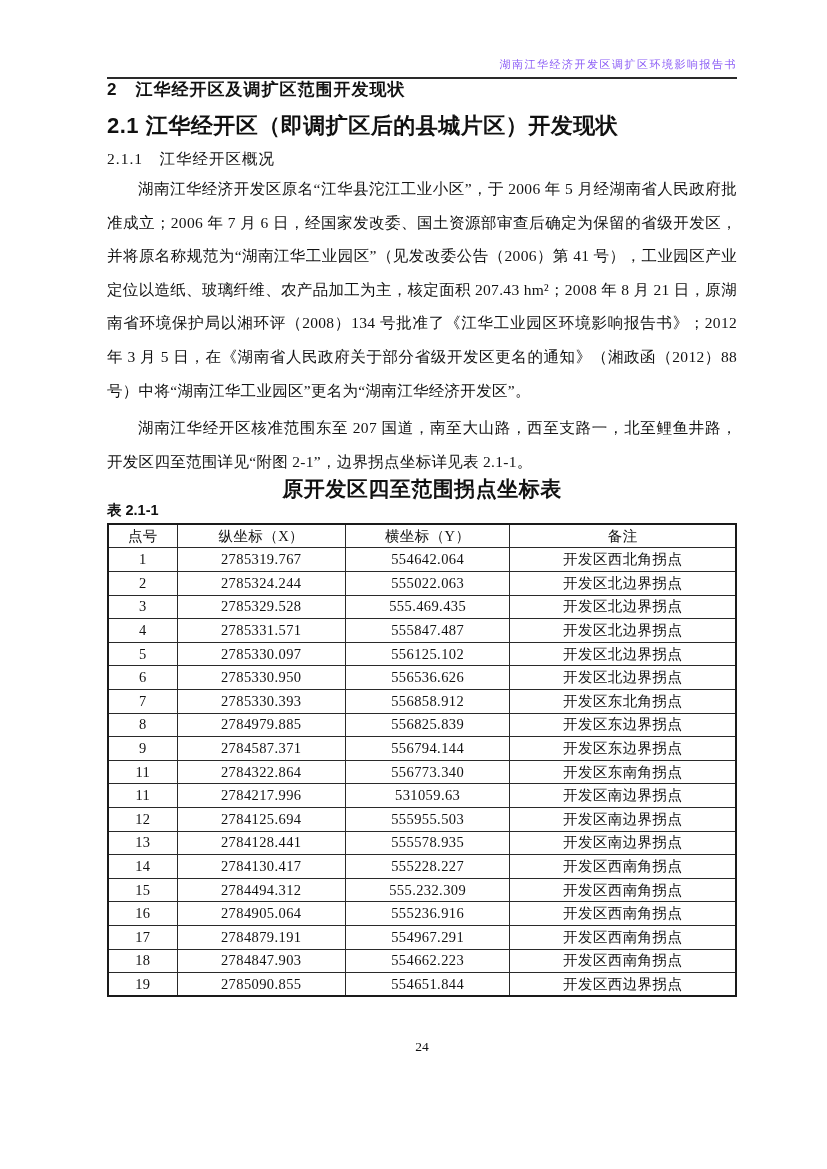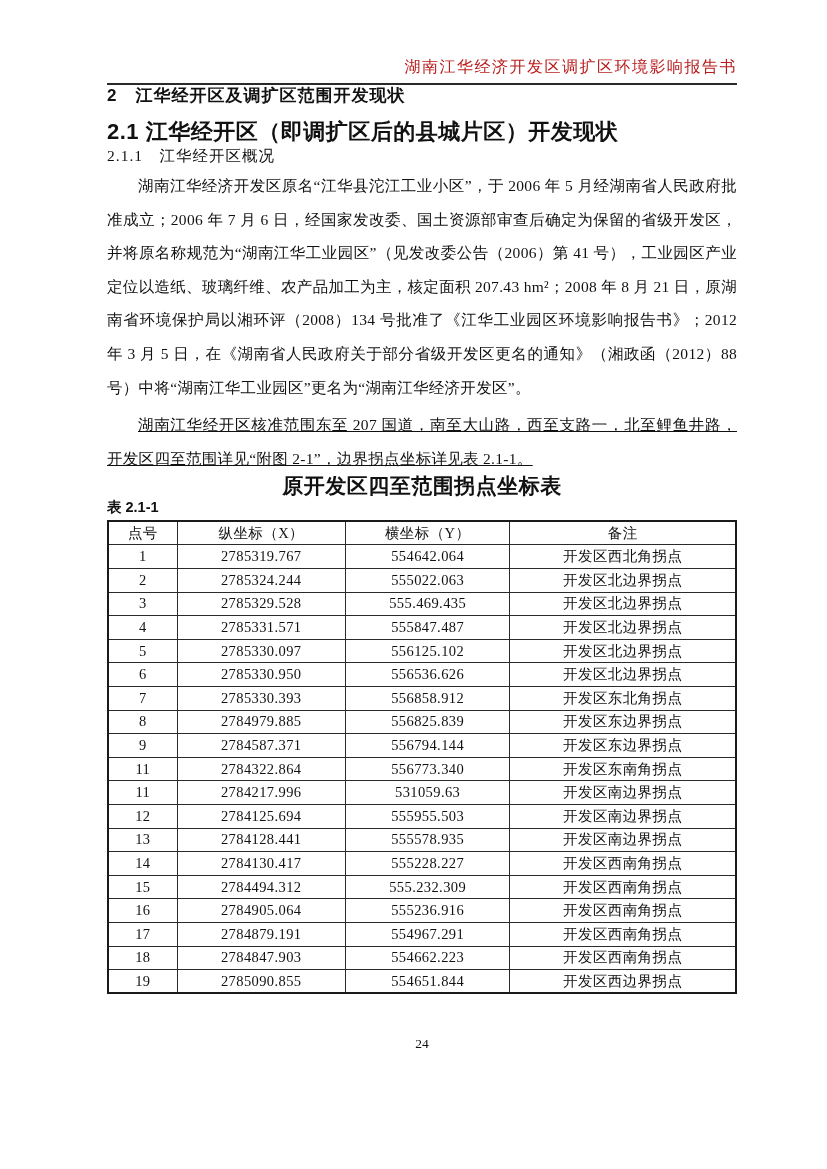--- a/index.html
+++ b/index.html
@@ -10,23 +10,23 @@
     margin: 0 auto;
     background: #ffffff;
     color: #111111;
     font-family: "Liberation Serif", "DejaVu Serif", serif;
     overflow: hidden;
   }
   .inner { padding: 0 90px 0 107px; }
   .header-text {
     padding-top: 57px;
     text-align: right;
-    font-size: 16px;
+    font-size: 11px;
     letter-spacing: 1.5px;
-    color: #b91c1c;
+    color: #8b5cf6;
   }
   .header-rule {
     height: 2px;
     background: #2a2a2a;
     margin-top: 5px;
   }
   .h1 {
     font-family: "Liberation Sans", "DejaVu Sans", sans-serif;
     font-weight: bold;
     font-size: 17px;
@@ -35,35 +35,35 @@
   }
   .h2 {
     margin-top: 14px;
     font-family: "Liberation Sans", "DejaVu Sans", sans-serif;
     font-weight: bold;
     font-size: 22px;
     letter-spacing: 0.5px;
     line-height: 22px;
   }
   .h3 {
-    margin-top: 3px;
+    margin-top: 12px;
     font-size: 15.5px;
     font-weight: normal;
     letter-spacing: 1px;
     line-height: 20px;
   }
   .para {
     margin-top: 3px;
     font-size: 15.5px;
     line-height: 33.6px;
     text-align: justify;
     text-indent: 31px;
     letter-spacing: 0.3px;
   }
-  .para + .para { margin-top: 4px; text-decoration: underline; }
+  .para + .para { margin-top: 4px; }
   .table-caption {
     margin-top: 1px;
     text-align: center;
     font-family: "Liberation Sans", "DejaVu Sans", sans-serif;
     font-weight: bold;
     font-size: 21px;
     line-height: 20px;
     letter-spacing: 0.5px;
   }
   .table-label {

